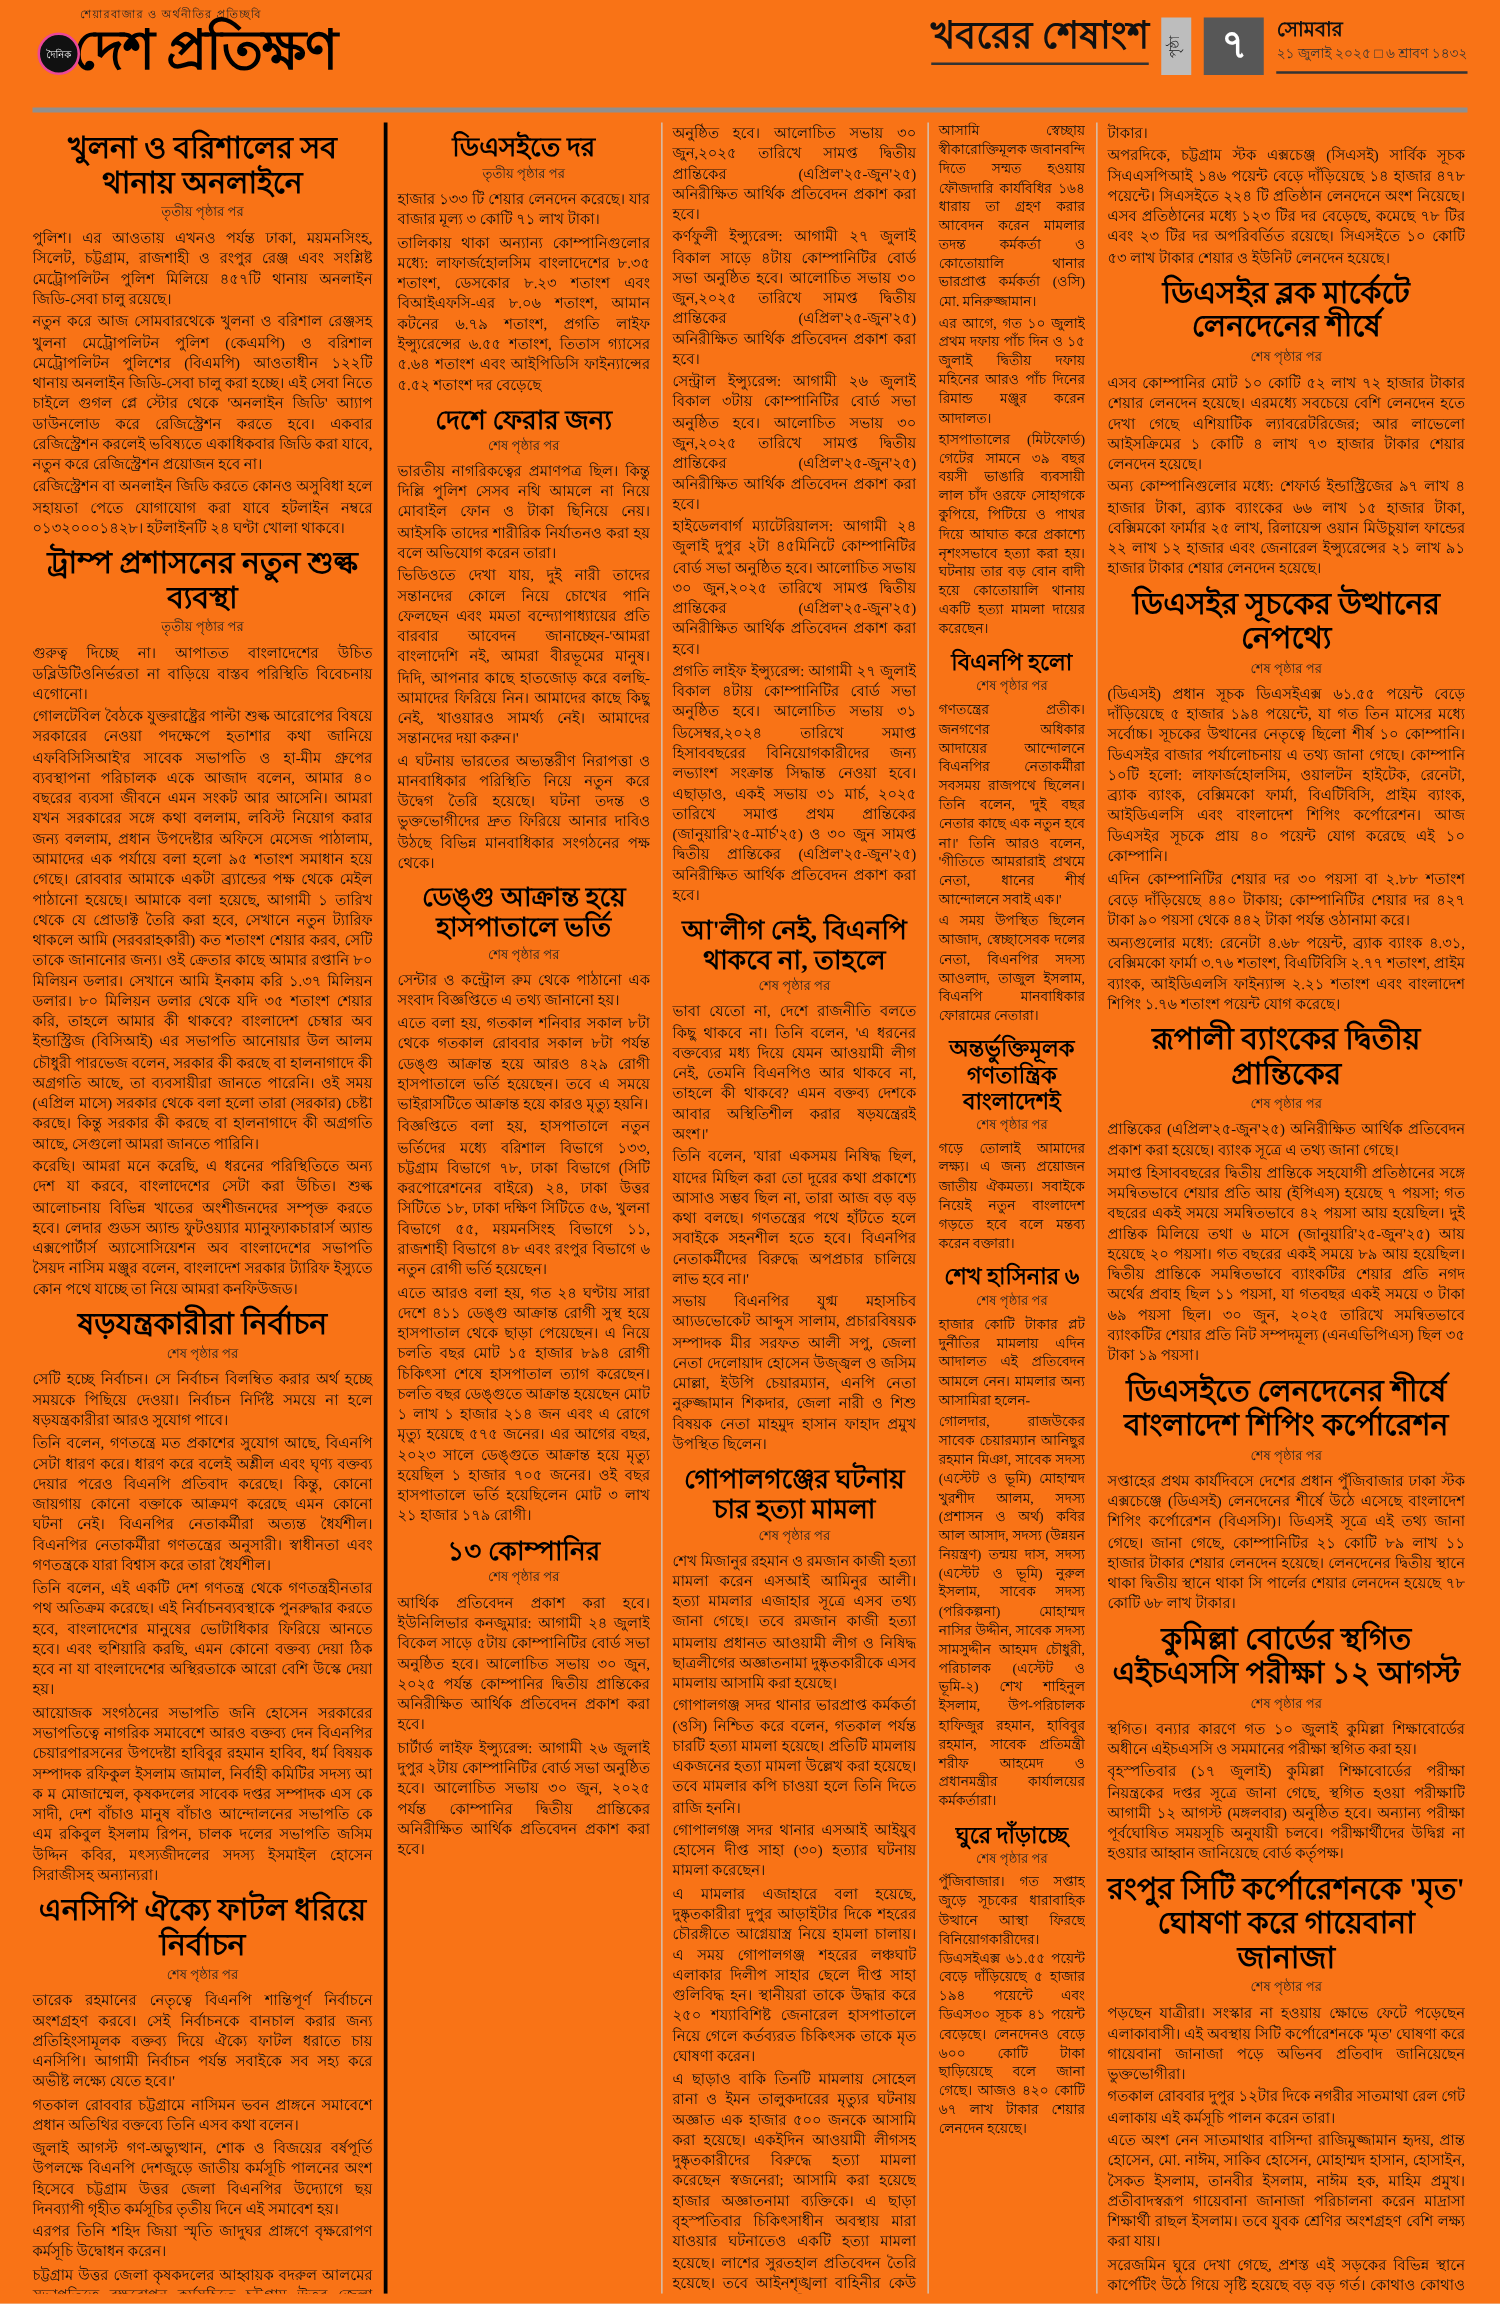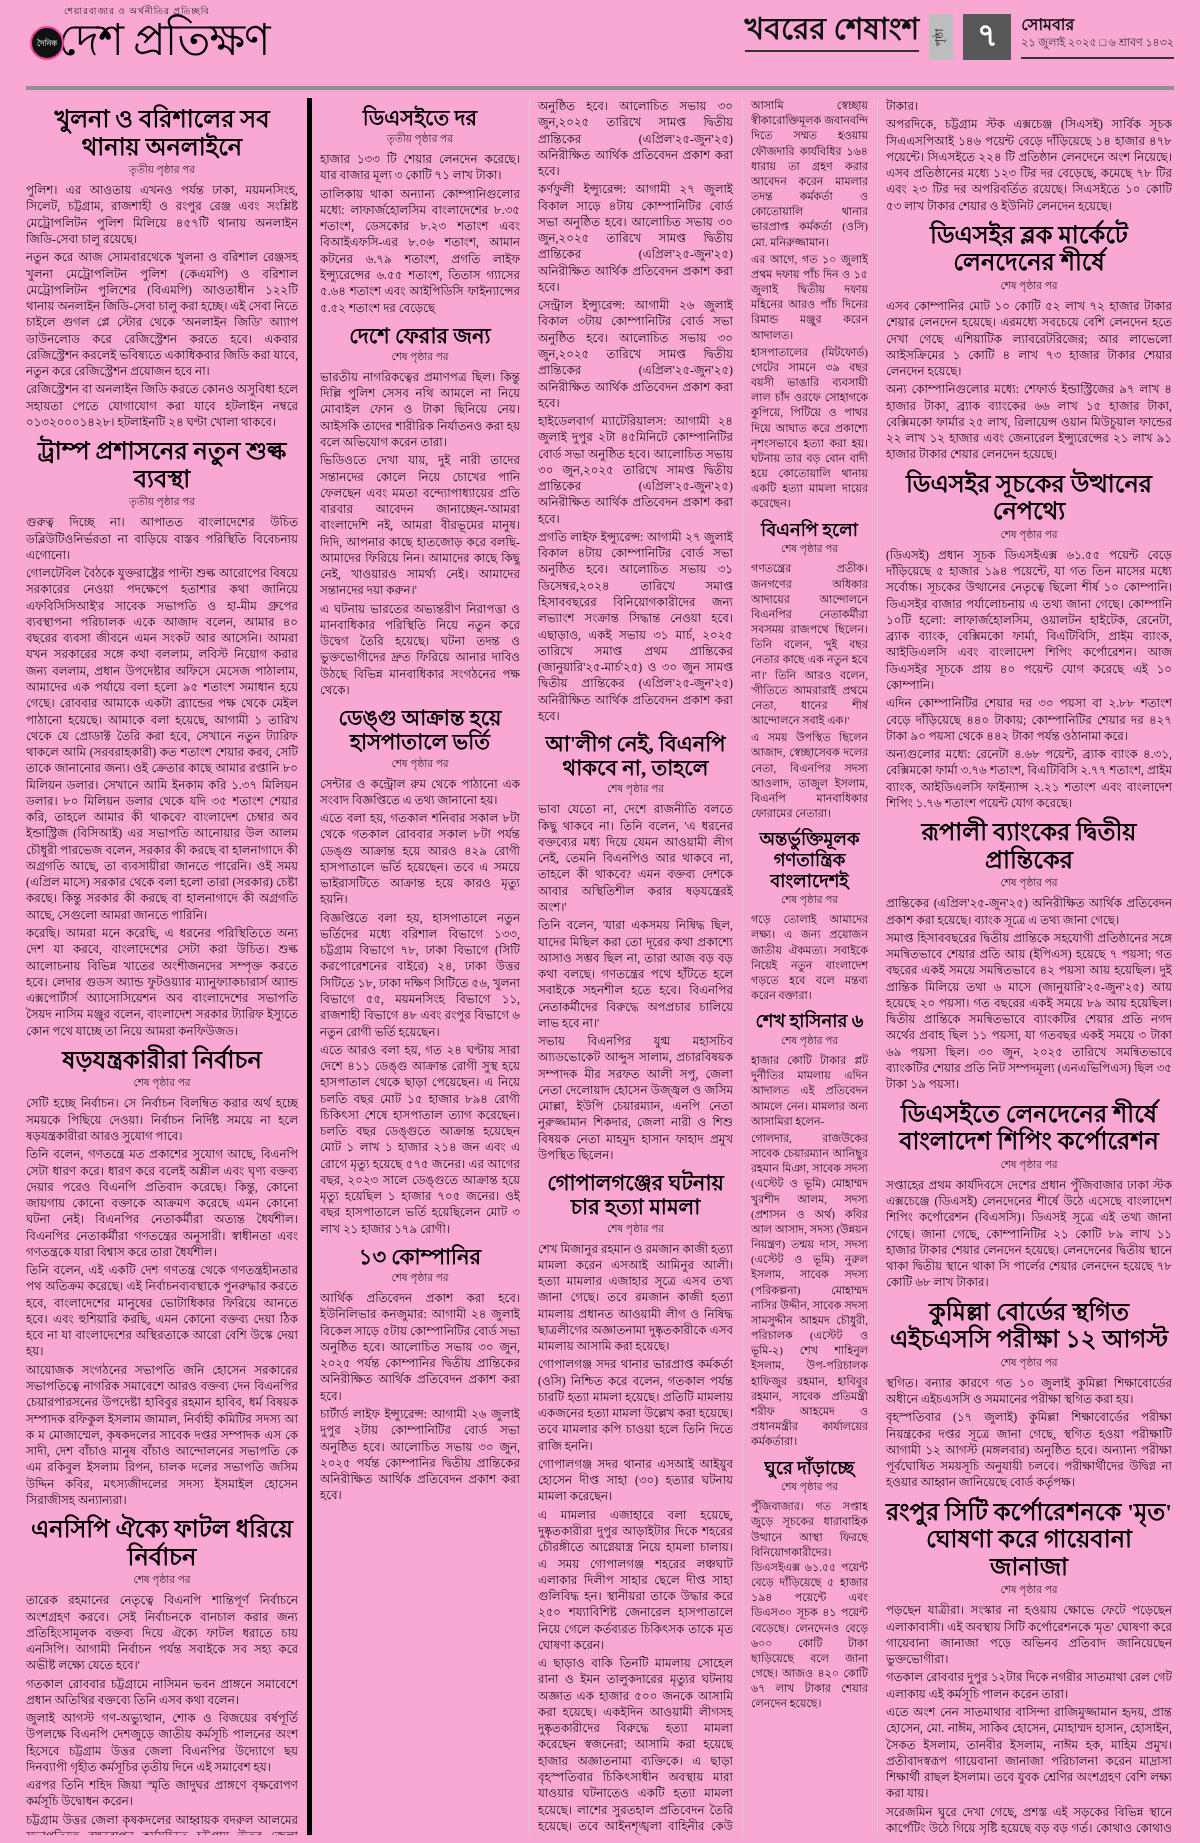--- a/index.html
+++ b/index.html
@@ -1,41 +1,41 @@
 <!DOCTYPE html>
 <html><head>
 <meta charset="utf-8">
 <style>
   html,body{margin:0;padding:0;background:#e8e8e4;}
-  #page{width:1200px;height:1843px;background:#f9a8d4;color:#111;margin:0 auto;position:relative;
+  #page{width:1200px;height:1843px;background:#f97316;color:#111;margin:0 auto;position:relative;
         font-family:"Liberation Serif","DejaVu Serif",serif;overflow:hidden;box-sizing:border-box;}
   
   #header{height:86px;padding:6px 26px 0 26px;box-sizing:border-box;position:relative;}
   #masthead{position:absolute;left:30px;top:4px;}
   #tagline{font-size:9px;letter-spacing:1px;color:#222;margin-left:34px;}
   #title-row{display:flex;align-items:center;}
   #masthead-logo{width:30px;height:30px;border-radius:50%;background:#111;color:#fff;
                  font-size:8px;display:flex;align-items:center;justify-content:center;margin-right:-6px;
                  border:2px solid #ec4899;z-index:2;position:relative;top:2px;}
-  #paper-title{font-size:44px;font-weight:normal;color:#000;line-height:1;letter-spacing:-1px;}
+  #paper-title{font-size:44px;font-weight:bold;color:#000;line-height:1;letter-spacing:-1px;}
   #header-right{position:absolute;right:26px;top:14px;display:flex;align-items:flex-start;gap:10px;justify-content:space-between;}
   #section-title{font-size:30px;font-weight:bold;border-bottom:2px solid #333;padding-bottom:6px;line-height:1;}
   #page-label-box{background:#bdbdbd;color:#222;width:24px;height:46px;display:flex;align-items:center;justify-content:center;}
   #page-label-box span{transform:rotate(-90deg);font-size:11px;white-space:nowrap;}
   #page-number-box{background:#575757;color:#fff;width:48px;height:46px;display:flex;align-items:center;justify-content:center;
                    font-size:32px;font-weight:bold;}
   #date-block{padding-top:2px;border-bottom:2px solid #333;padding-bottom:4px;min-width:150px;}
   #day-name{font-size:16px;font-weight:bold;line-height:1.1;}
   #date-line{font-size:11px;color:#333;}
   #header-rule{height:4px;background:#8f8f8f;margin:0 26px;}
   
   #columns{display:flex;padding:8px 26px 0 26px;height:1745px;box-sizing:border-box;overflow:hidden;}
   .col{overflow:hidden;box-sizing:border-box;}
   .c0{width:272px;}
-  .c1{width:213px;margin-left:9px;border-left:5px solid #000000;padding-left:8px;}
+  .c1{width:213px;margin-left:9px;border-left:3px solid #000000;padding-left:8px;}
   .c2{width:204px;margin-left:9px;border-left:1px solid #cfcfcb;padding-left:8px;}
   .c3{width:126px;margin-left:9px;border-left:1px solid #cfcfcb;padding-left:8px;}
   .c4{width:295px;margin-left:9px;border-left:1px solid #cfcfcb;padding-left:8px;}
   .article{margin-bottom:6px;}
   .article h2{margin:8px 0 0 0;text-align:center;font-weight:bold;color:#000;line-height:1.15;}
   .c0 .article h2{font-size:24px;}
   .c1 .article h2{font-size:21px;}
   .c2 .article h2{font-size:21px;}
   .c3 .article h2{font-size:18px;}
   .c4 .article h2{font-size:24px;}

